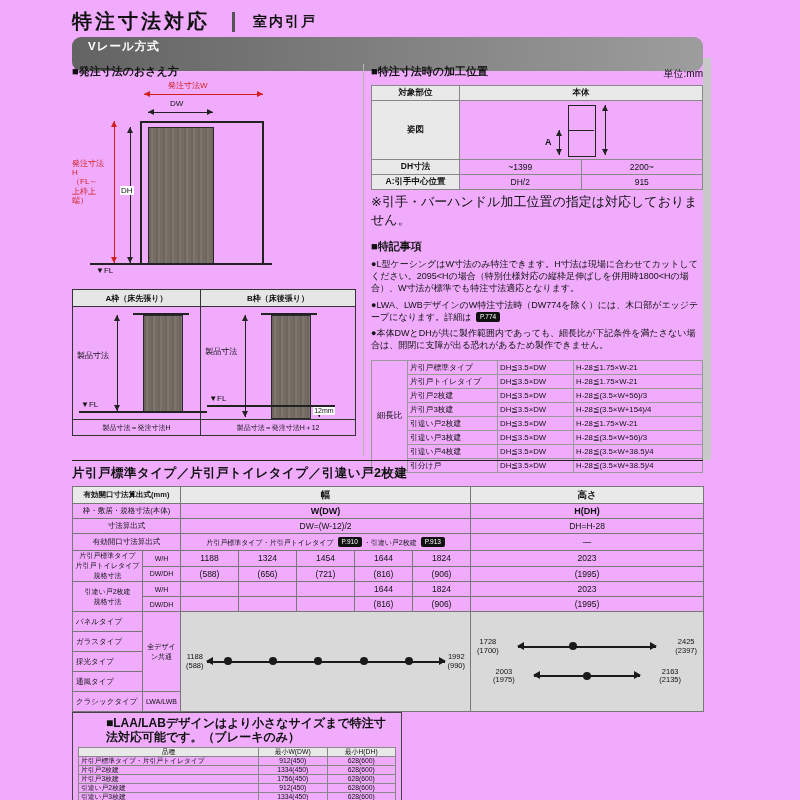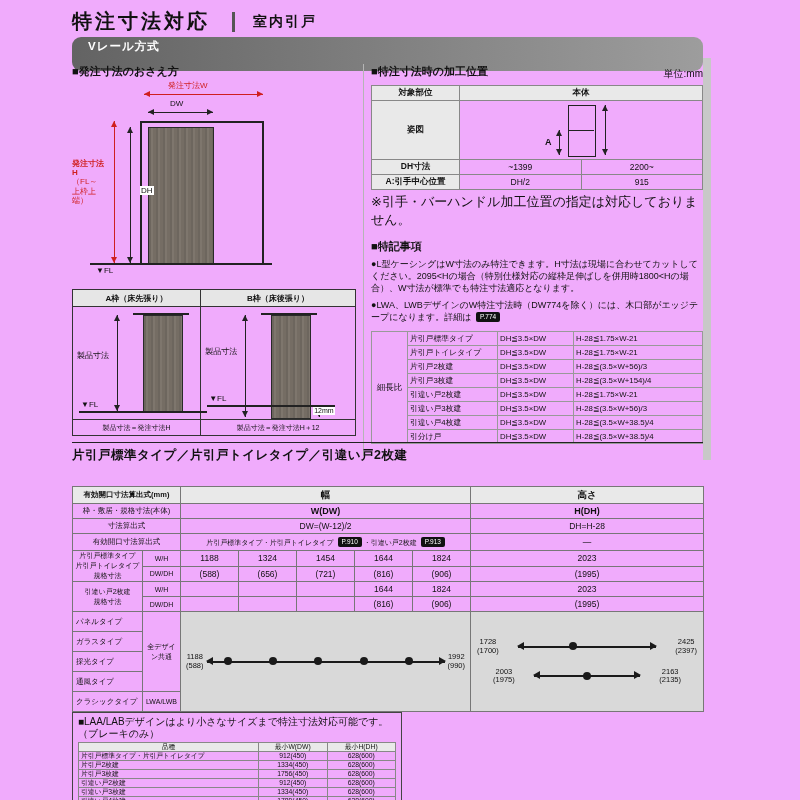--- a/index.html
+++ b/index.html
@@ -66,21 +66,21 @@
   .notes-h{font-size:11px;font-weight:bold;margin-top:10px;}
   .note{font-size:9px;line-height:1.36;margin-top:4px;}
   .badge{display:inline-block;background:#111;color:#fff;font-size:6.5px;padding:0 4px;
          border-radius:2px;line-height:10px;vertical-align:1px;margin-left:2px;}
 
   .ratio{border-collapse:collapse;margin-top:8px;font-size:7.8px;width:100%;table-layout:fixed;}
   .ratio td{border:1px solid #999;padding:1px 2px;height:11px;white-space:nowrap;}
   .ratio td.rl{text-align:center;font-size:8.5px;}
 
   
-  .bhead{position:absolute;left:72px;top:442px;width:631px;border-top:1.5px solid #222;padding-top:4px;}
+  .bhead{position:absolute;left:72px;top:460px;width:631px;border-top:1.5px solid #222;padding-top:4px;}
   .bhead .h2{font-size:12.5px;font-weight:bold;letter-spacing:0.5px;}
 
   .mtable{position:absolute;left:72px;top:486px;width:631px;border-collapse:collapse;
           font-size:8.5px;table-layout:fixed;}
   .mtable th,.mtable td{border:1px solid #777;padding:0 2px;text-align:center;vertical-align:middle;overflow:hidden;}
   .mtable th{background:#e9e9e9;font-weight:bold;font-size:9.5px;}
   .mtable .lb{font-size:7.5px;}
   .mtable .sm{font-size:7px;}
   .mtable .bd{font-weight:bold;font-size:9px;}
   .mtable .dlab{font-size:7.5px;text-align:left;padding-left:3px;}
@@ -94,21 +94,21 @@
   .rline::before{content:"";position:absolute;left:-1px;top:-4px;border:4px solid transparent;border-right:7px solid #1a1a1a;border-left:0;}
   .rline::after{content:"";position:absolute;right:-1px;top:-4px;border:4px solid transparent;border-left:7px solid #1a1a1a;border-right:0;}
   .dot{position:absolute;top:-3.5px;width:8px;height:8px;background:#1a1a1a;border-radius:50%;transform:translateX(-50%);}
   .hranges{display:flex;flex-direction:column;justify-content:center;gap:13px;height:100%;padding:0 4px;}
   .hr-row{display:flex;align-items:center;gap:19px;}
   .hr-row.short{padding:0 16px;}
 
   
   .sbox{position:absolute;left:72px;top:712px;width:330px;border:1px solid #444;
         padding:3px 5px 3px;box-sizing:border-box;}
-  .stitle{font-size:10px;font-weight:normal;line-height:1.2;}
+  .stitle{font-size:12px;font-weight:bold;line-height:1.2;margin-left:28px;}
   .stable{border-collapse:collapse;margin-top:2px;font-size:6.8px;width:100%;table-layout:fixed;}
   .stable th,.stable td{border:1px solid #888;padding:0 2px;height:8px;line-height:1.05;text-align:center;white-space:nowrap;overflow:hidden;}
   .stable th{background:#e9e9e9;font-weight:normal;}
   .stable td.tl{text-align:left;}
 </style>
 </head>
 <body>
 
 <div id="page">
 
@@ -131,27 +131,27 @@
         <div class="arr-h red" style="left:72px;top:13px;width:119px;"></div>
         <div class="dlabel" style="left:98px;top:18px;">DW</div>
         <div class="arr-h" style="left:76px;top:31px;width:65px;"></div>
 
         <div class="line" style="left:68px;top:40px;width:124px;height:2px;"></div>
         <div class="line" style="left:68px;top:40px;width:2px;height:142px;"></div>
         <div class="line" style="left:190px;top:40px;width:2px;height:142px;"></div>
         <div class="wood" style="position:absolute;left:76px;top:46px;width:64px;height:136px;"></div>
 
         <div class="dlabel redtxt" style="left:0;top:78px;width:36px;">
-          <span style="display:block;font-weight:bold;">発注寸法H</span>
+          <span style="display:block;">発注寸法H</span>
           <span style="display:block;">（FL～</span>
           <span style="display:block;">上枠上端）</span>
         </div>
         <div class="arr-v red" style="left:42px;top:40px;height:142px;"></div>
         <div class="arr-v" style="left:58px;top:46px;height:136px;"></div>
-        <div class="dlabel" style="left:48px;top:105px;background:#fff;padding:0 1px;margin-left:20px;">DH</div>
+        <div class="dlabel" style="left:48px;top:105px;background:#fff;padding:0 1px;">DH</div>
 
         <div class="line" style="left:18px;top:182px;width:182px;height:1.5px;"></div>
         <div class="dlabel" style="left:24px;top:185px;">▼FL</div>
       </div>
 
       <table class="frames">
         <tbody>
             <tr>
           <th>A枠（床先張り）</th>
           <th>B枠（床後張り）</th>
@@ -228,20 +228,21 @@
       </tbody>
         </table>
       <div class="pnote">※引手・バーハンドル加工位置の指定は対応しておりません。</div>
 
       <div class="notes-h">■特記事項</div>
       <div class="note">●L型ケーシングはW寸法のみ特注できます。H寸法は現場に合わせてカットしてください。2095&lt;Hの場合（特別仕様対応の縦枠足伸ばしを併用時1800&lt;Hの場合）、W寸法が標準でも特注寸法適応となります。</div>
       <div class="note">
         <span>●LWA、LWBデザインのW特注寸法時（DW774を除く）には、木口部がエッジテープになります。詳細は</span>
         <span class="badge">P.774</span>
       </div>
+      <div class="note">●本体DWとDHが共に製作範囲内であっても、細長比が下記条件を満たさない場合は、開閉に支障が出る恐れがあるため製作できません。</div>
 
       <table class="ratio">
         <colgroup>
             <col style="width:36px;">
             <col style="width:90px;">
             <col style="width:76px;">
             <col>
           </colgroup>
         <tbody>
             <tr>

